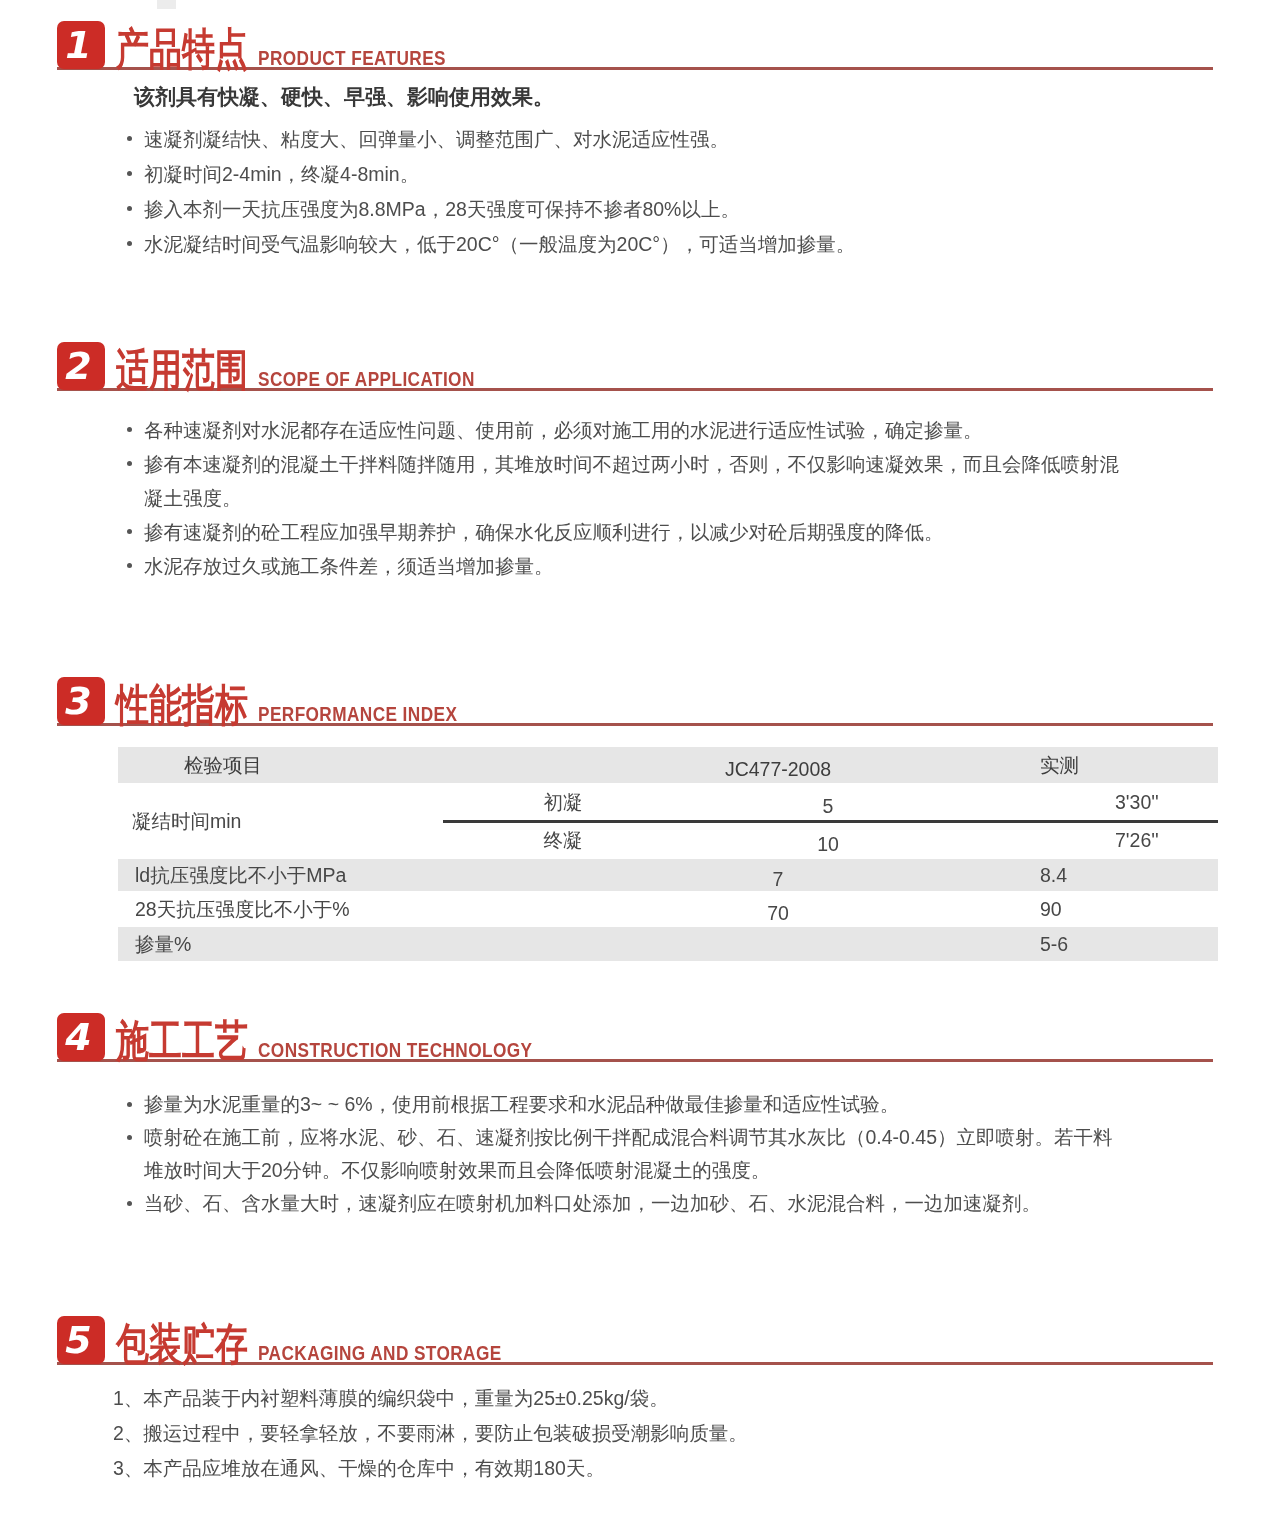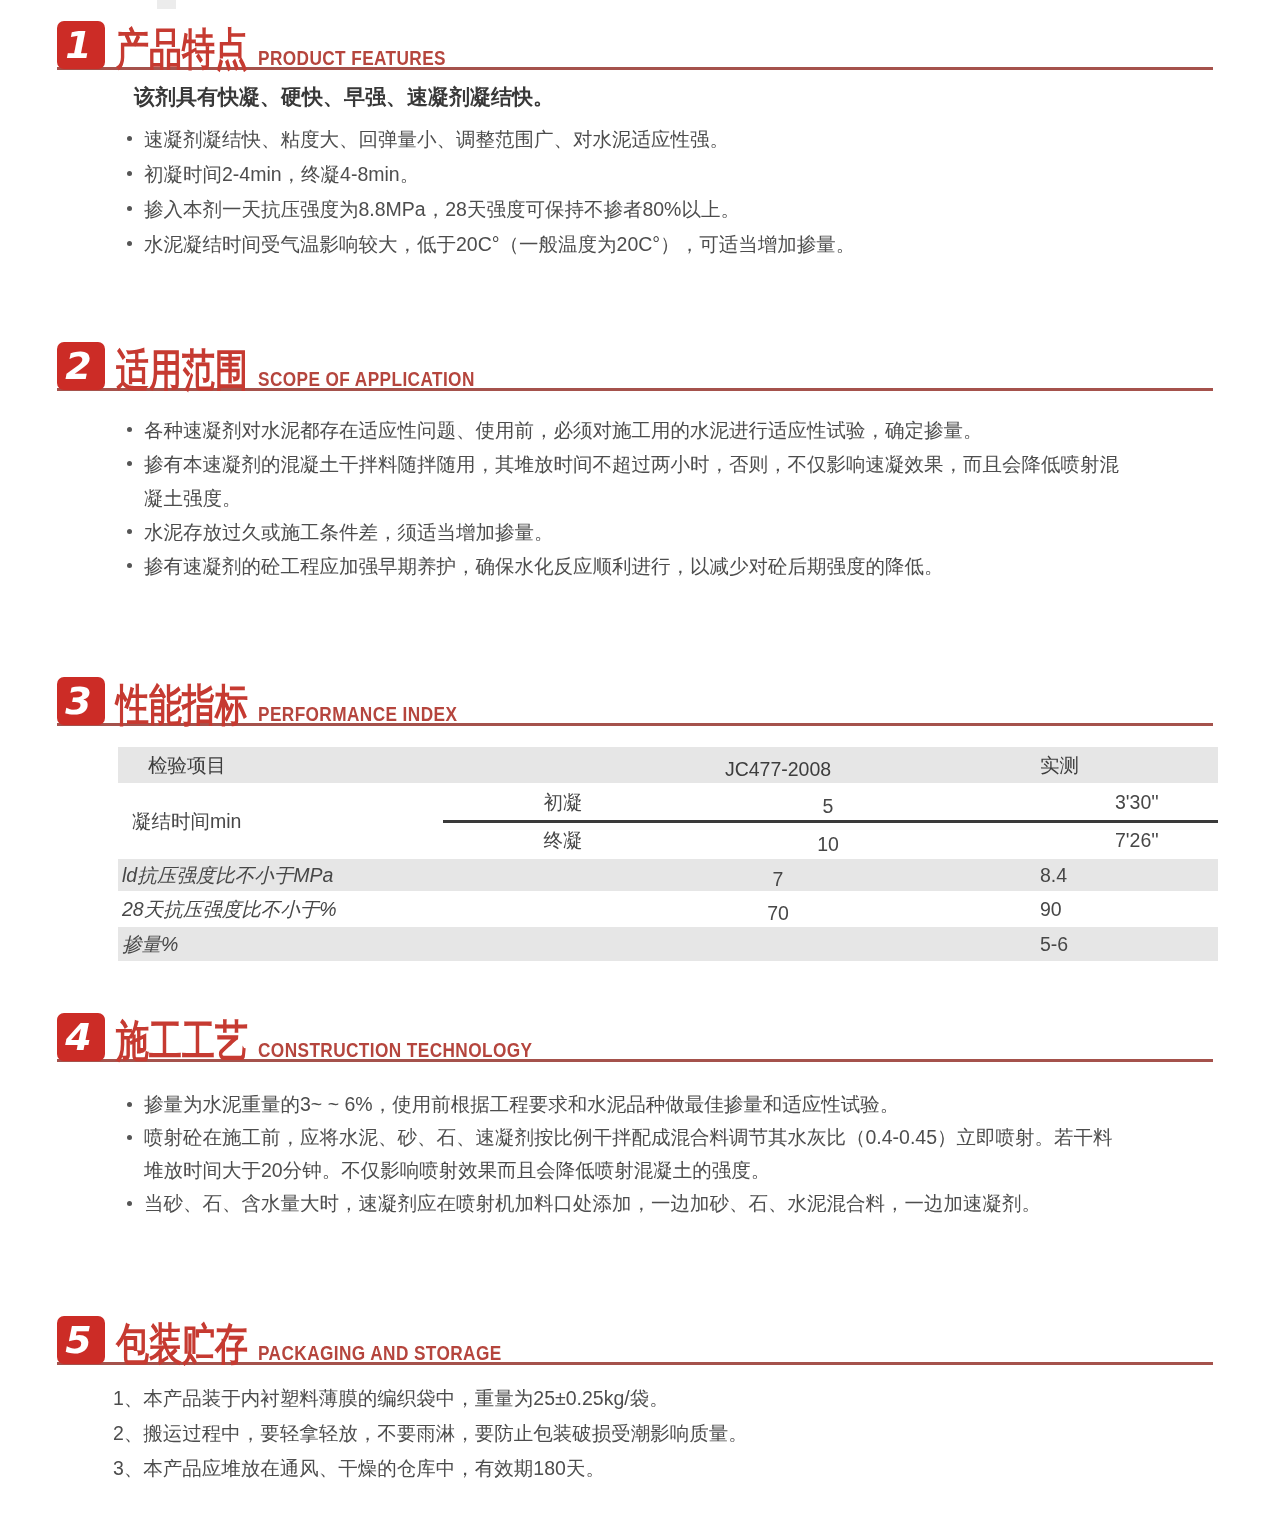--- a/index.html
+++ b/index.html
@@ -41,22 +41,22 @@
   .lh35 li, .lh35 .bl { line-height:35px; }
   .lh34 li, .lh34 .bl { line-height:34px; }
   .lh33 li, .lh33 .bl { line-height:33px; }
   .nlist { position:absolute; left:113px; font-size:19.5px; color:#4d4d4d; }
   .nlist .nl { line-height:35px; white-space:nowrap; }
 
   
   .ptable { position:absolute; left:118px; top:747px; width:1100px; font-size:19.5px; color:#474747; }
   .trow { display:grid; grid-template-columns:330px 180px 300px 290px; align-items:center; }
   .trow .c { white-space:nowrap; }
-  .c1 { padding-left:30px; grid-column:1 / 2; }
-  .span2 { grid-column:1 / 3; padding-left:4px;font-style:italic; }
+  .c1 { padding-left:30px; grid-column:1 / 2;margin-left:36px; }
+  .span2 { grid-column:1 / 3; padding-left:17px; }
   .c3 { grid-column:3 / 4; text-align:center;margin-top:8px; }
   .c4 { grid-column:4 / 5; padding-left:112px; }
   .thead { height:36px; background:#e6e6e6; color:#3d3d3d; }
   .tset { position:relative; height:76px; background:#ffffff; }
   .setlabel { position:absolute; left:14px; top:0; height:76px; display:flex; align-items:center; white-space:nowrap; }
   .srow { position:absolute; left:0; width:1100px; height:38px; display:grid; grid-template-columns:330px 180px 300px 290px; align-items:center;gap:25px; }
   .srow.r1 { top:0; } .srow.r2 { top:38px; }
   .csub { grid-column:2 / 3; text-align:center; }
   .sdivider { position:absolute; left:325px; right:0; top:37px; height:3px; background:#3a3a3a; }
   .grow { background:#e6e6e6; }
@@ -74,21 +74,21 @@
   <div class="hdr" style="top:21px">
     <div class="rule"></div>
     <div class="numbox">
         <span>1</span>
       </div>
     <div class="titles">
       <span class="cn">产品特点</span>
       <span class="en">PRODUCT FEATURES</span>
     </div>
   </div>
-  <div class="lead" style="top:83px">该剂具有快凝、硬快、早强、速凝剂凝结快。</div>
+  <div class="lead" style="top:83px">该剂具有快凝、硬快、早强、影响使用效果。</div>
   <ul class="blist lh35" style="top:114px">
     <li>
         <div class="bl">速凝剂凝结快、粘度大、回弹量小、调整范围广、对水泥适应性强。</div>
       </li>
     <li>
         <div class="bl">初凝时间2-4min，终凝4-8min。</div>
       </li>
     <li>
         <div class="bl">掺入本剂一天抗压强度为8.8MPa，28天强度可保持不掺者80%以上。</div>
       </li>
@@ -109,24 +109,24 @@
   </div>
   <ul class="blist lh34" style="top:405px">
     <li>
         <div class="bl">各种速凝剂对水泥都存在适应性问题、使用前，必须对施工用的水泥进行适应性试验，确定掺量。</div>
       </li>
     <li>
       <div class="bl">掺有本速凝剂的混凝土干拌料随拌随用，其堆放时间不超过两小时，否则，不仅影响速凝效果，而且会降低喷射混</div>
       <div class="bl">凝土强度。</div>
     </li>
     <li>
+        <div class="bl">掺有速凝剂的砼工程应加强早期养护，确保水化反应顺利进行，以减少对砼后期强度的降低。</div>
+      </li>
+    <li>
         <div class="bl">水泥存放过久或施工条件差，须适当增加掺量。</div>
-      </li>
-    <li>
-        <div class="bl">掺有速凝剂的砼工程应加强早期养护，确保水化反应顺利进行，以减少对砼后期强度的降低。</div>
       </li>
   </ul>
 
   <div class="hdr" style="top:677px">
     <div class="rule"></div>
     <div class="numbox">
         <span>3</span>
       </div>
     <div class="titles">
       <span class="cn">性能指标</span>

